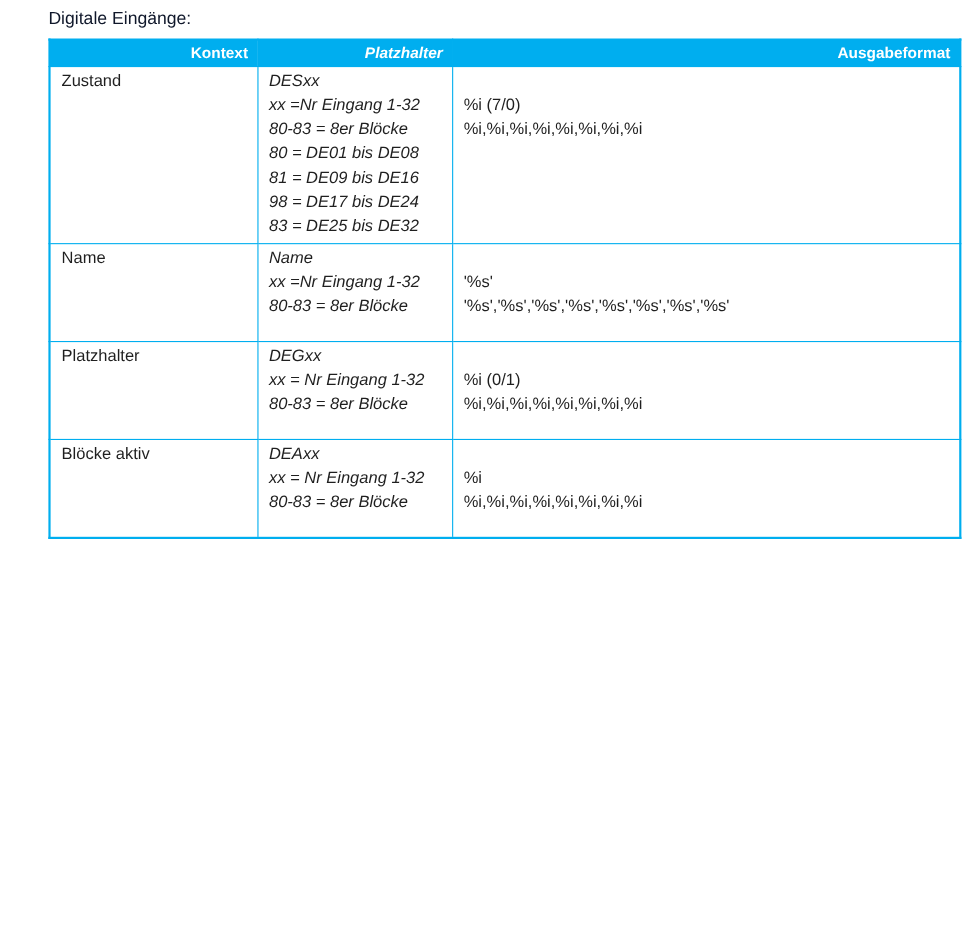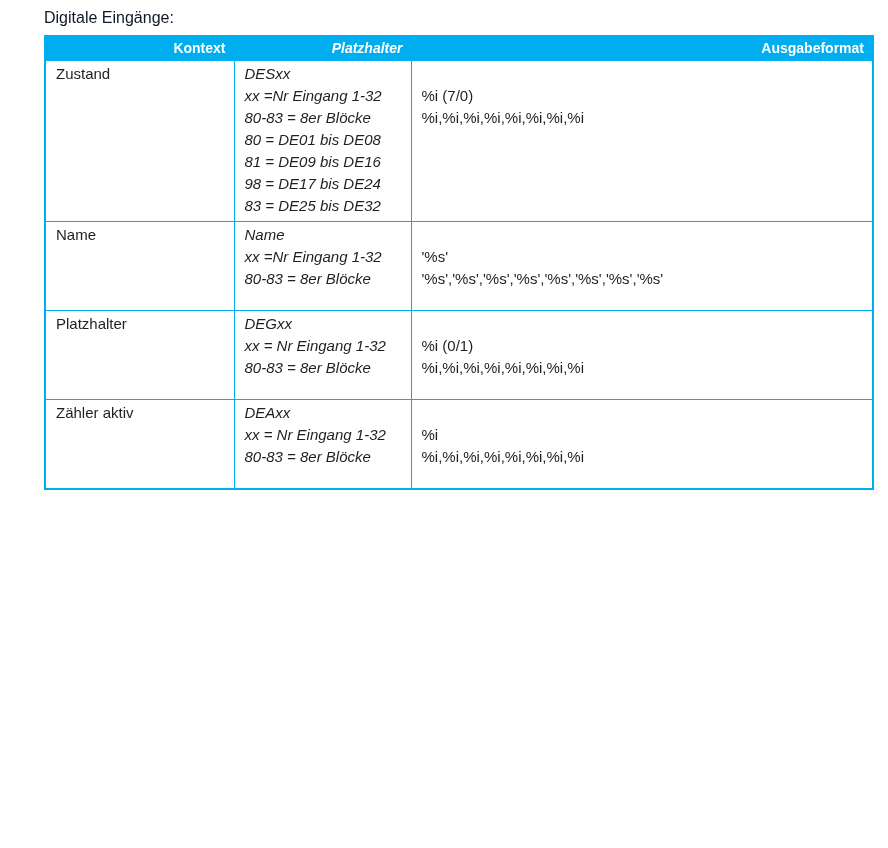--- a/index.html
+++ b/index.html
@@ -119,21 +119,21 @@
           </td>
     <td class="c3">
             <div class="line">&nbsp;</div>
             <div class="line">%i (0/1)</div>
             <div class="line">%i,%i,%i,%i,%i,%i,%i,%i</div>
           </td>
   </tr>
 
   <tr>
     <td class="c1">
-            <div class="line">Zähler aktiv</div>
+            <div class="line">Blöcke aktiv</div>
           </td>
     <td class="c2">
             <div class="line">DEAxx</div>
             <div class="line">xx = Nr Eingang 1-32</div>
             <div class="line">80-83 = 8er Blöcke</div>
           </td>
     <td class="c3">
             <div class="line">&nbsp;</div>
             <div class="line">%i</div>
             <div class="line">%i,%i,%i,%i,%i,%i,%i,%i</div>

